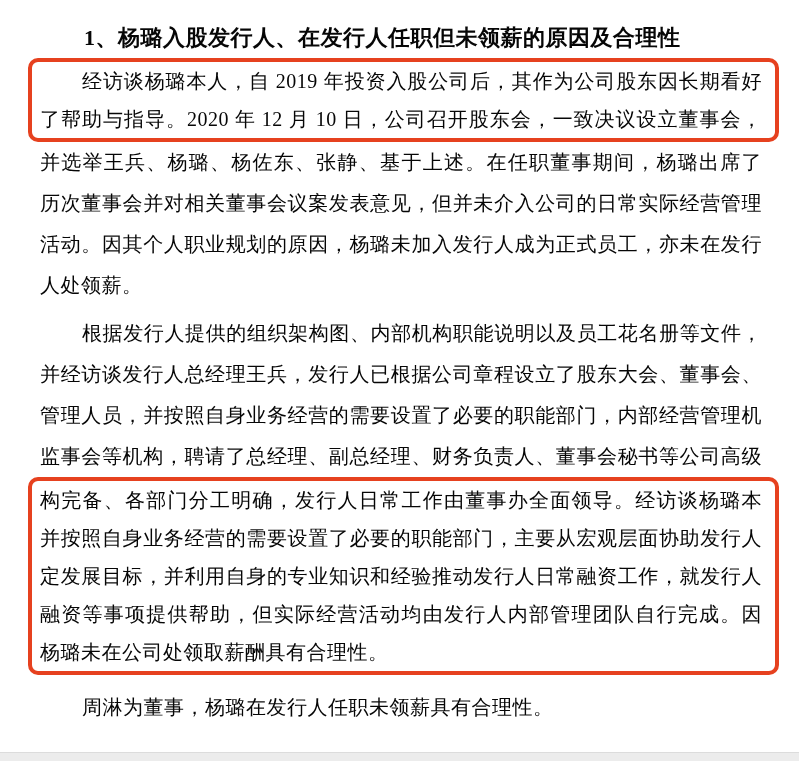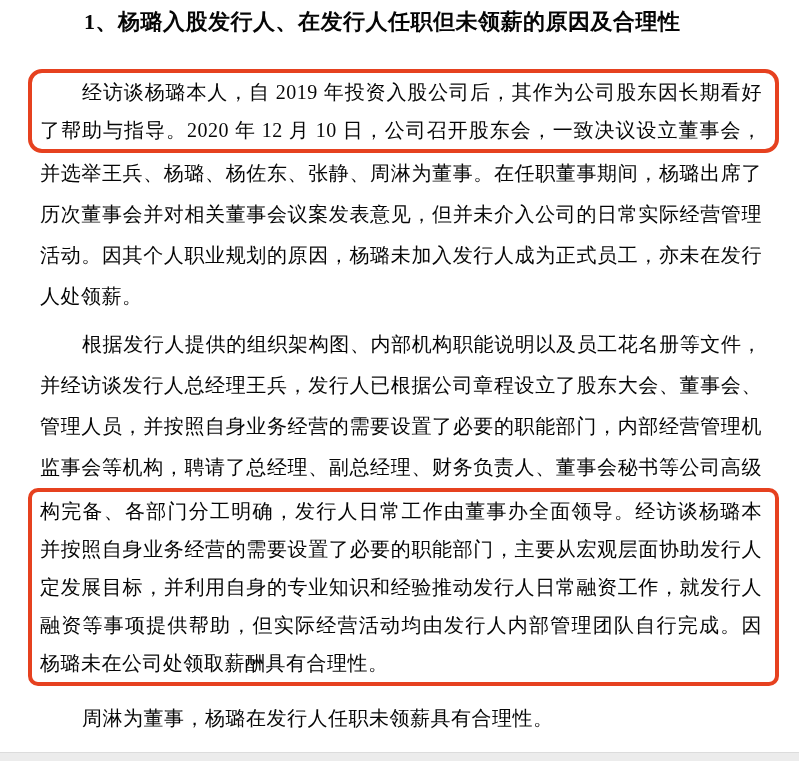--- a/index.html
+++ b/index.html
@@ -5,21 +5,21 @@
   html, body { margin: 0; padding: 0; background: #ffffff; }
   .page {
     position: relative;
     width: 799px;
     height: 761px;
     background: #ffffff;
     overflow: hidden;
     font-family: "Liberation Serif", serif;
     color: #060606;
   }
-  .content { padding: 2px 37px 0 40px; }
+  .content { padding: 18px 37px 0 40px; }
 
   .doc-title {
     font-size: 22px;
     font-weight: bold;
     height: 40px;
     line-height: 40px;
     margin-left: 44px;
     letter-spacing: 0.5px;
     white-space: nowrap;
   }
@@ -38,21 +38,21 @@
 
   .hl-box {
     border: 4px solid #e6411f;
     border-radius: 10px;
     margin-left: -12px;
     margin-right: -17px;
     padding: 0 13px 0 8px;
     background: transparent;
   }
   .hl-box .ln { height: 38px; line-height: 38px; }
-  .box1 { margin-top: 27px; border-radius: 14px; }
+  .box1 { margin-top: 0; }
   .box2 { margin-top: 0; }
 
   .para2 { margin-top: 7px; }
   .para3 { margin-top: 12px; }
 
   .bottom-band {
     position: absolute;
     left: 0; bottom: 0;
     width: 100%; height: 8px;
     background: #ececec;
@@ -65,21 +65,21 @@
 <div class="page">
   <div class="content">
 
     <div class="doc-title">1、杨璐入股发行人、在发行人任职但未领薪的原因及合理性</div>
 
     <div class="para1">
       <div class="hl-box box1">
         <div class="ln first">经访谈杨璐本人，自 2019 年投资入股公司后，其作为公司股东因长期看好</div>
         <div class="ln">了帮助与指导。2020 年 12 月 10 日，公司召开股东会，一致决议设立董事会，</div>
       </div>
-      <div class="ln">并选举王兵、杨璐、杨佐东、张静、周淋为董事。在任职董事期间，杨璐出席了</div>
+      <div class="ln">并选举王兵、杨璐、杨佐东、张静、基于上述。在任职董事期间，杨璐出席了</div>
       <div class="ln">历次董事会并对相关董事会议案发表意见，但并未介入公司的日常实际经营管理</div>
       <div class="ln">活动。因其个人职业规划的原因，杨璐未加入发行人成为正式员工，亦未在发行</div>
       <div class="ln last">人处领薪。</div>
     </div>
 
     <div class="para2">
       <div class="ln first">根据发行人提供的组织架构图、内部机构职能说明以及员工花名册等文件，</div>
       <div class="ln">并经访谈发行人总经理王兵，发行人已根据公司章程设立了股东大会、董事会、</div>
       <div class="ln">管理人员，并按照自身业务经营的需要设置了必要的职能部门，内部经营管理机</div>
       <div class="ln">监事会等机构，聘请了总经理、副总经理、财务负责人、董事会秘书等公司高级</div>

